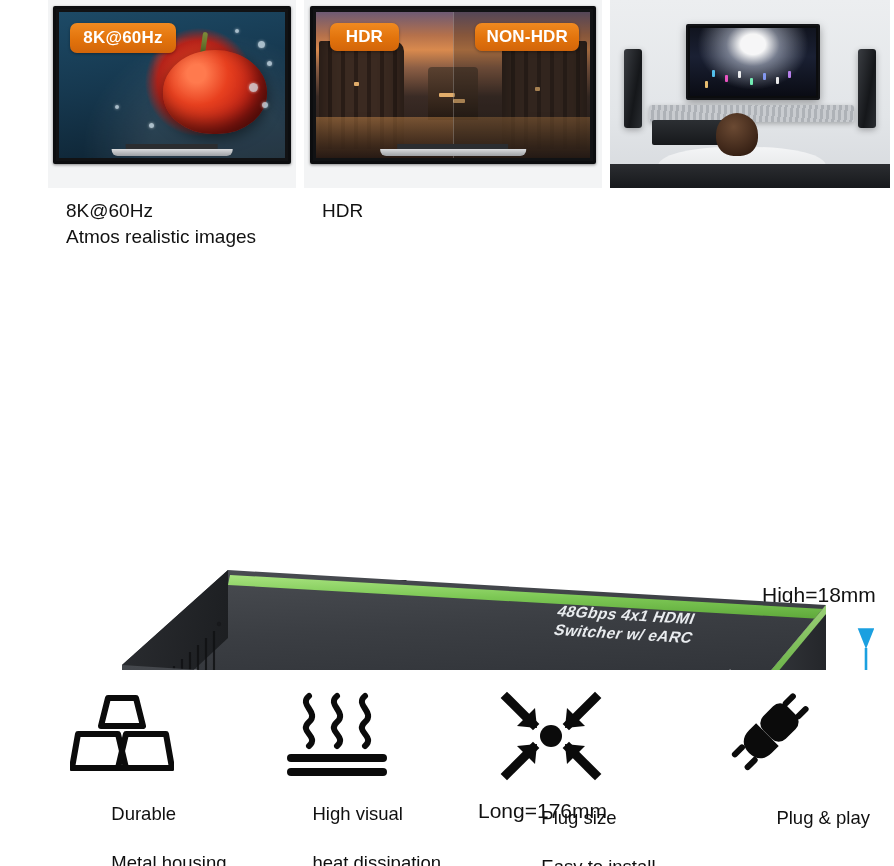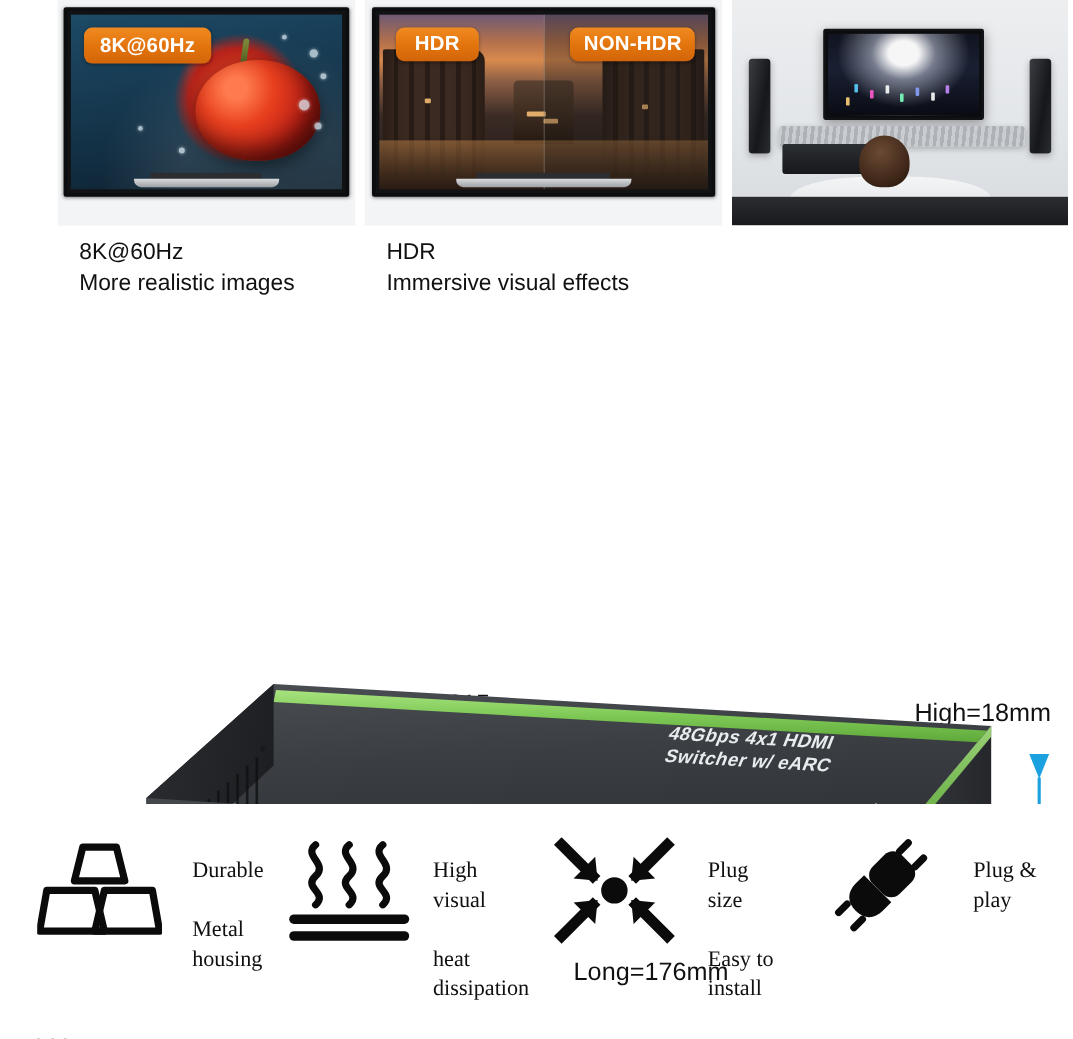--- a/index.html
+++ b/index.html
@@ -296,24 +296,23 @@
     left: 0;
     top: 690px;
     width: 894px;
     height: 176px;
     display: flex;
     padding: 0 18px;
   }
   .feature {
     flex: 1 1 0;
     display: flex;
-    flex-direction: row;
-    align-items: flex-start;
+    flex-direction: column;
+    align-items: flex-end;
     padding-right: 6px;
-    font-family: Liberation Serif, serif;
   }
   .feature-icon {
     width: 100%;
     height: 104px;
     display: flex;
     align-items: center;
     justify-content: center;
   }
   .feature-icon svg { display: block; }
   .feature-label {
@@ -344,21 +343,21 @@
             <div class="droplet" style="left:25%;top:64%;width:4px;height:4px;"></div>
             <div class="droplet" style="left:78%;top:12%;width:4px;height:4px;"></div>
           </div>
           <div class="tag tag-8k">8K@60Hz</div>
         </div>
         <div class="tv-stand"></div>
       </div>
     </div>
     <div class="panel-caption">
       <div>8K@60Hz</div>
-      <div>More realistic images</div>
+      <div>Atmos realistic images</div>
     </div>
   </div>
 
   <div class="panel">
     <div class="tv-shot">
       <div class="tv-frame">
         <div class="tv-screen">
           <div class="art-city">
             <div class="left-block"></div>
             <div class="right-block"></div>
@@ -372,21 +371,20 @@
             <div class="hdr-split"></div>
           </div>
           <div class="tag tag-hdr">HDR</div>
           <div class="tag tag-nonhdr">NON-HDR</div>
         </div>
         <div class="tv-stand"></div>
       </div>
     </div>
     <div class="panel-caption">
       <div>HDR</div>
-      <div>Immersive visual effects</div>
     </div>
   </div>
 
   <div class="panel">
     <div class="tv-shot">
       <div class="room-shot">
         <div class="room-tv">
           <div class="concert">
             <div class="crowd-dot" style="left:18%;top:62%;background:#5ad0ff;"></div>
             <div class="crowd-dot" style="left:28%;top:70%;background:#ff5ad0;"></div>

